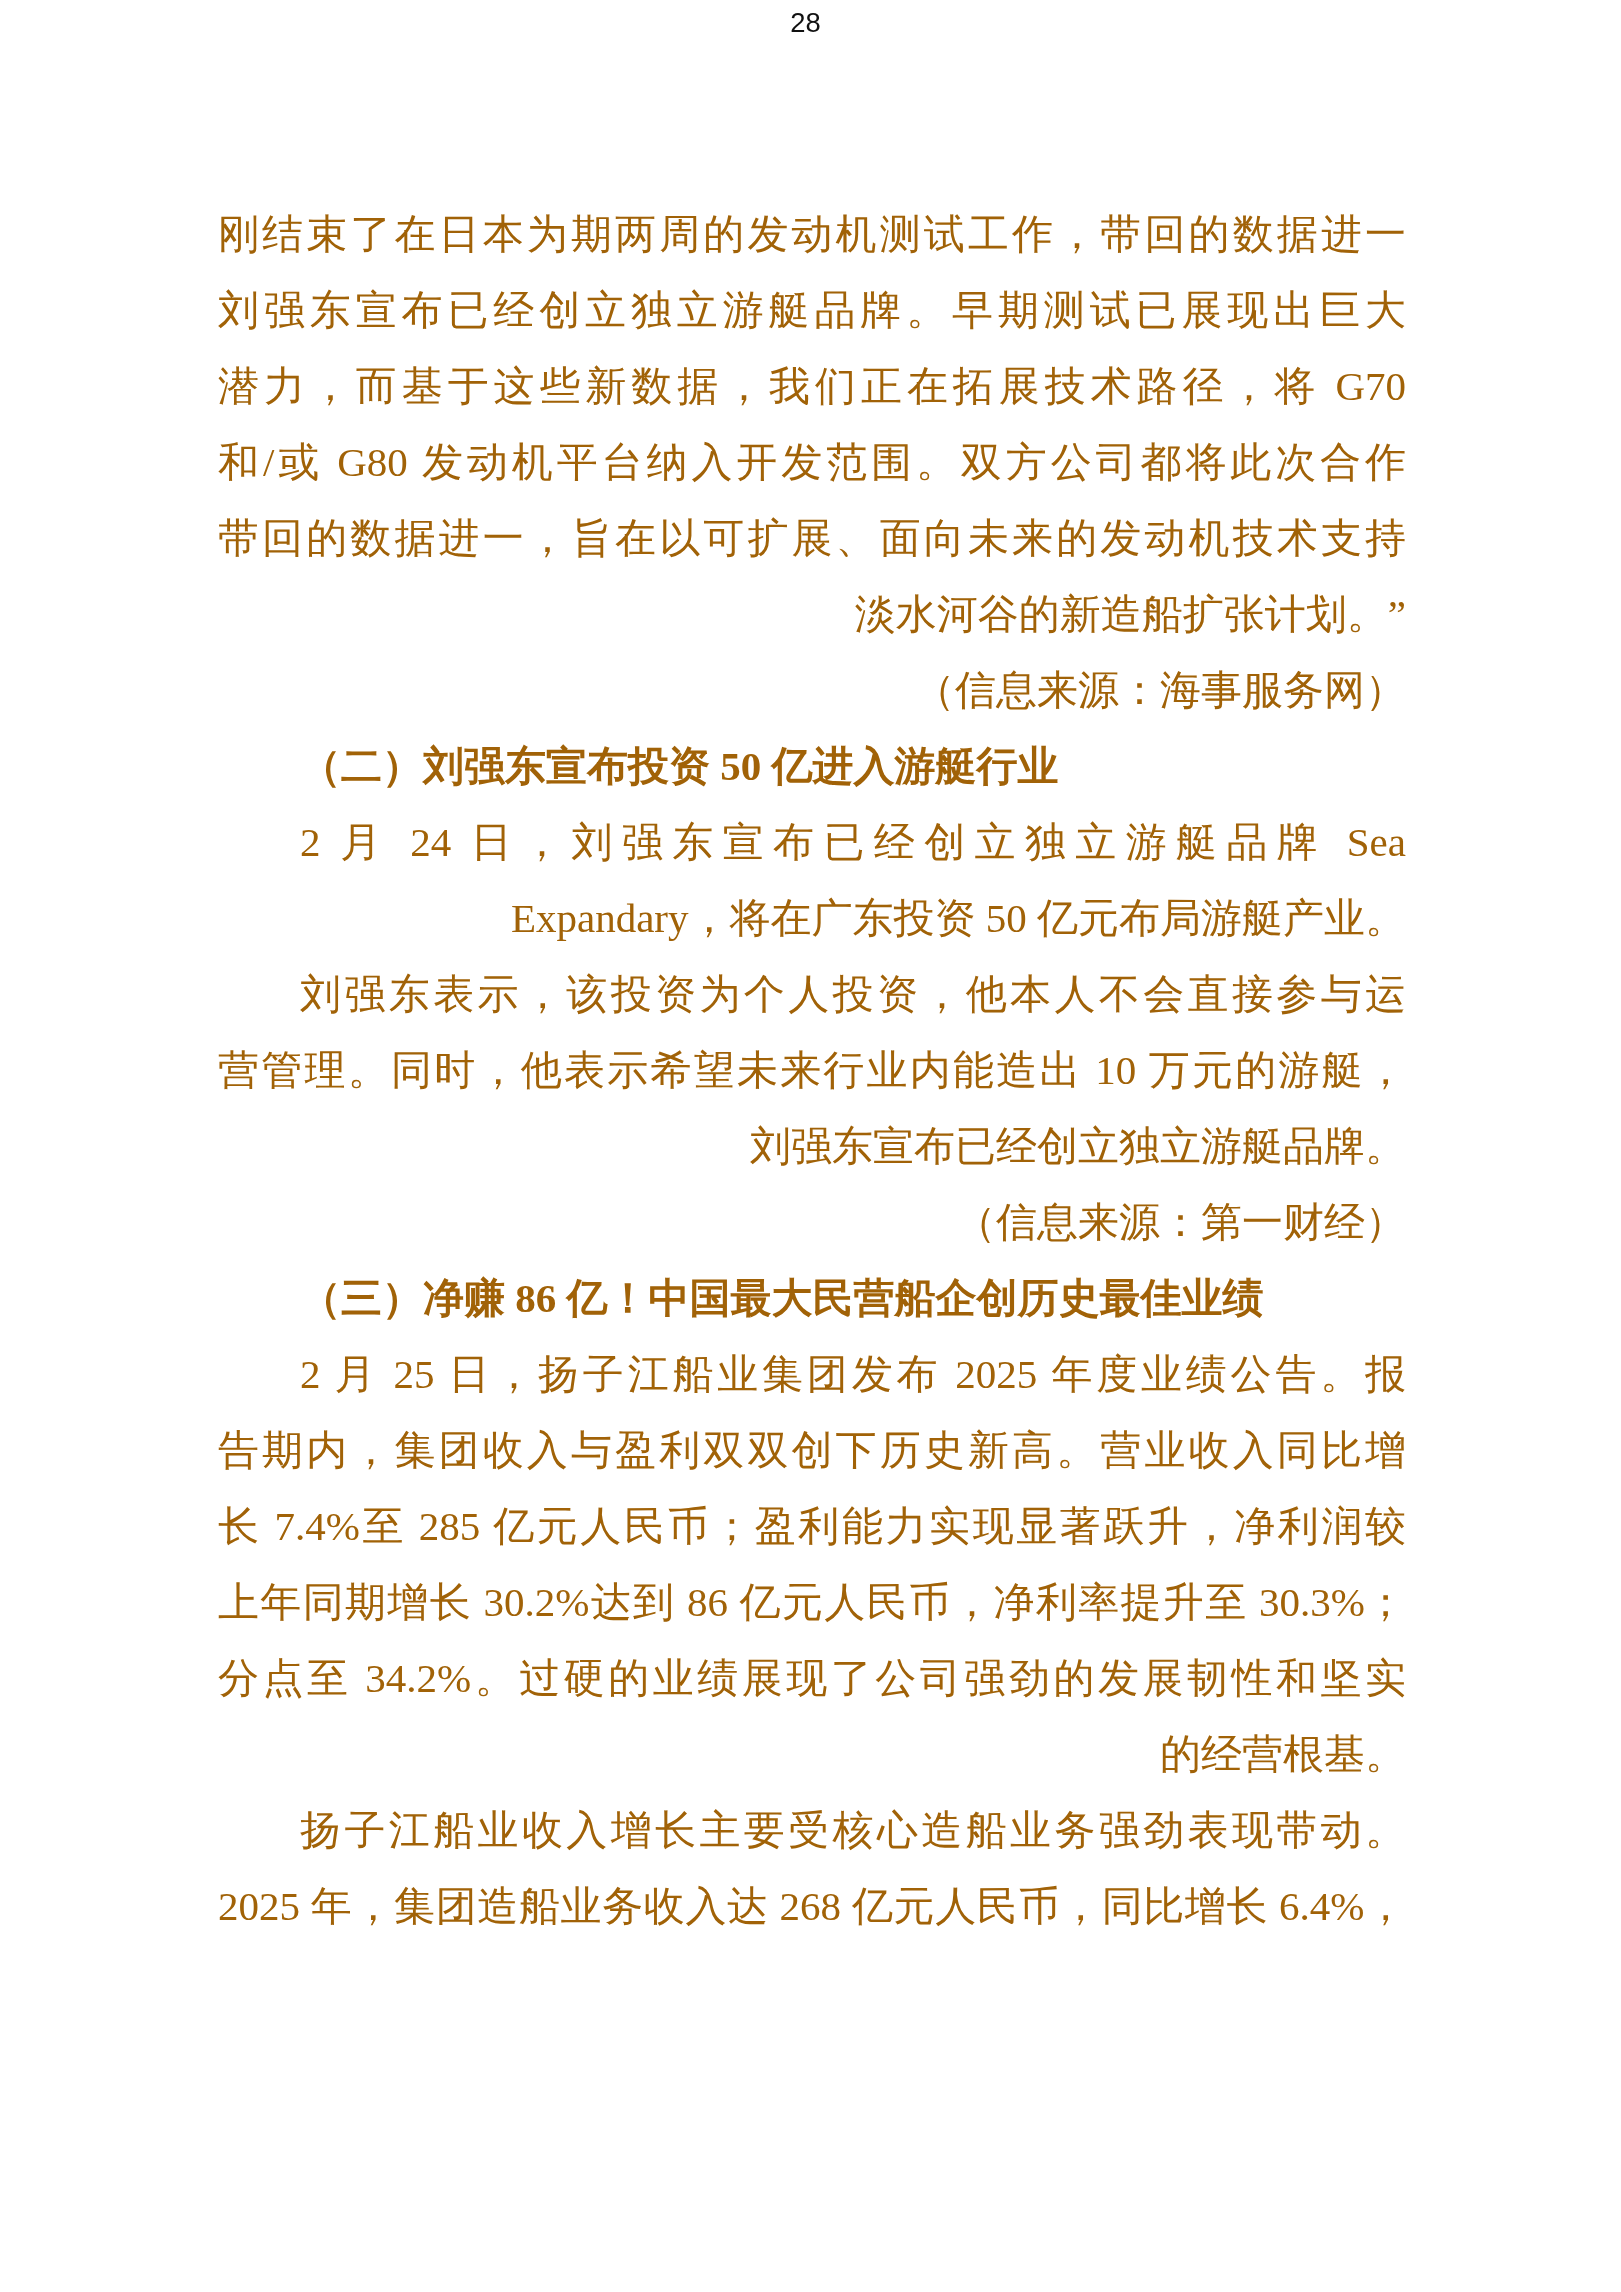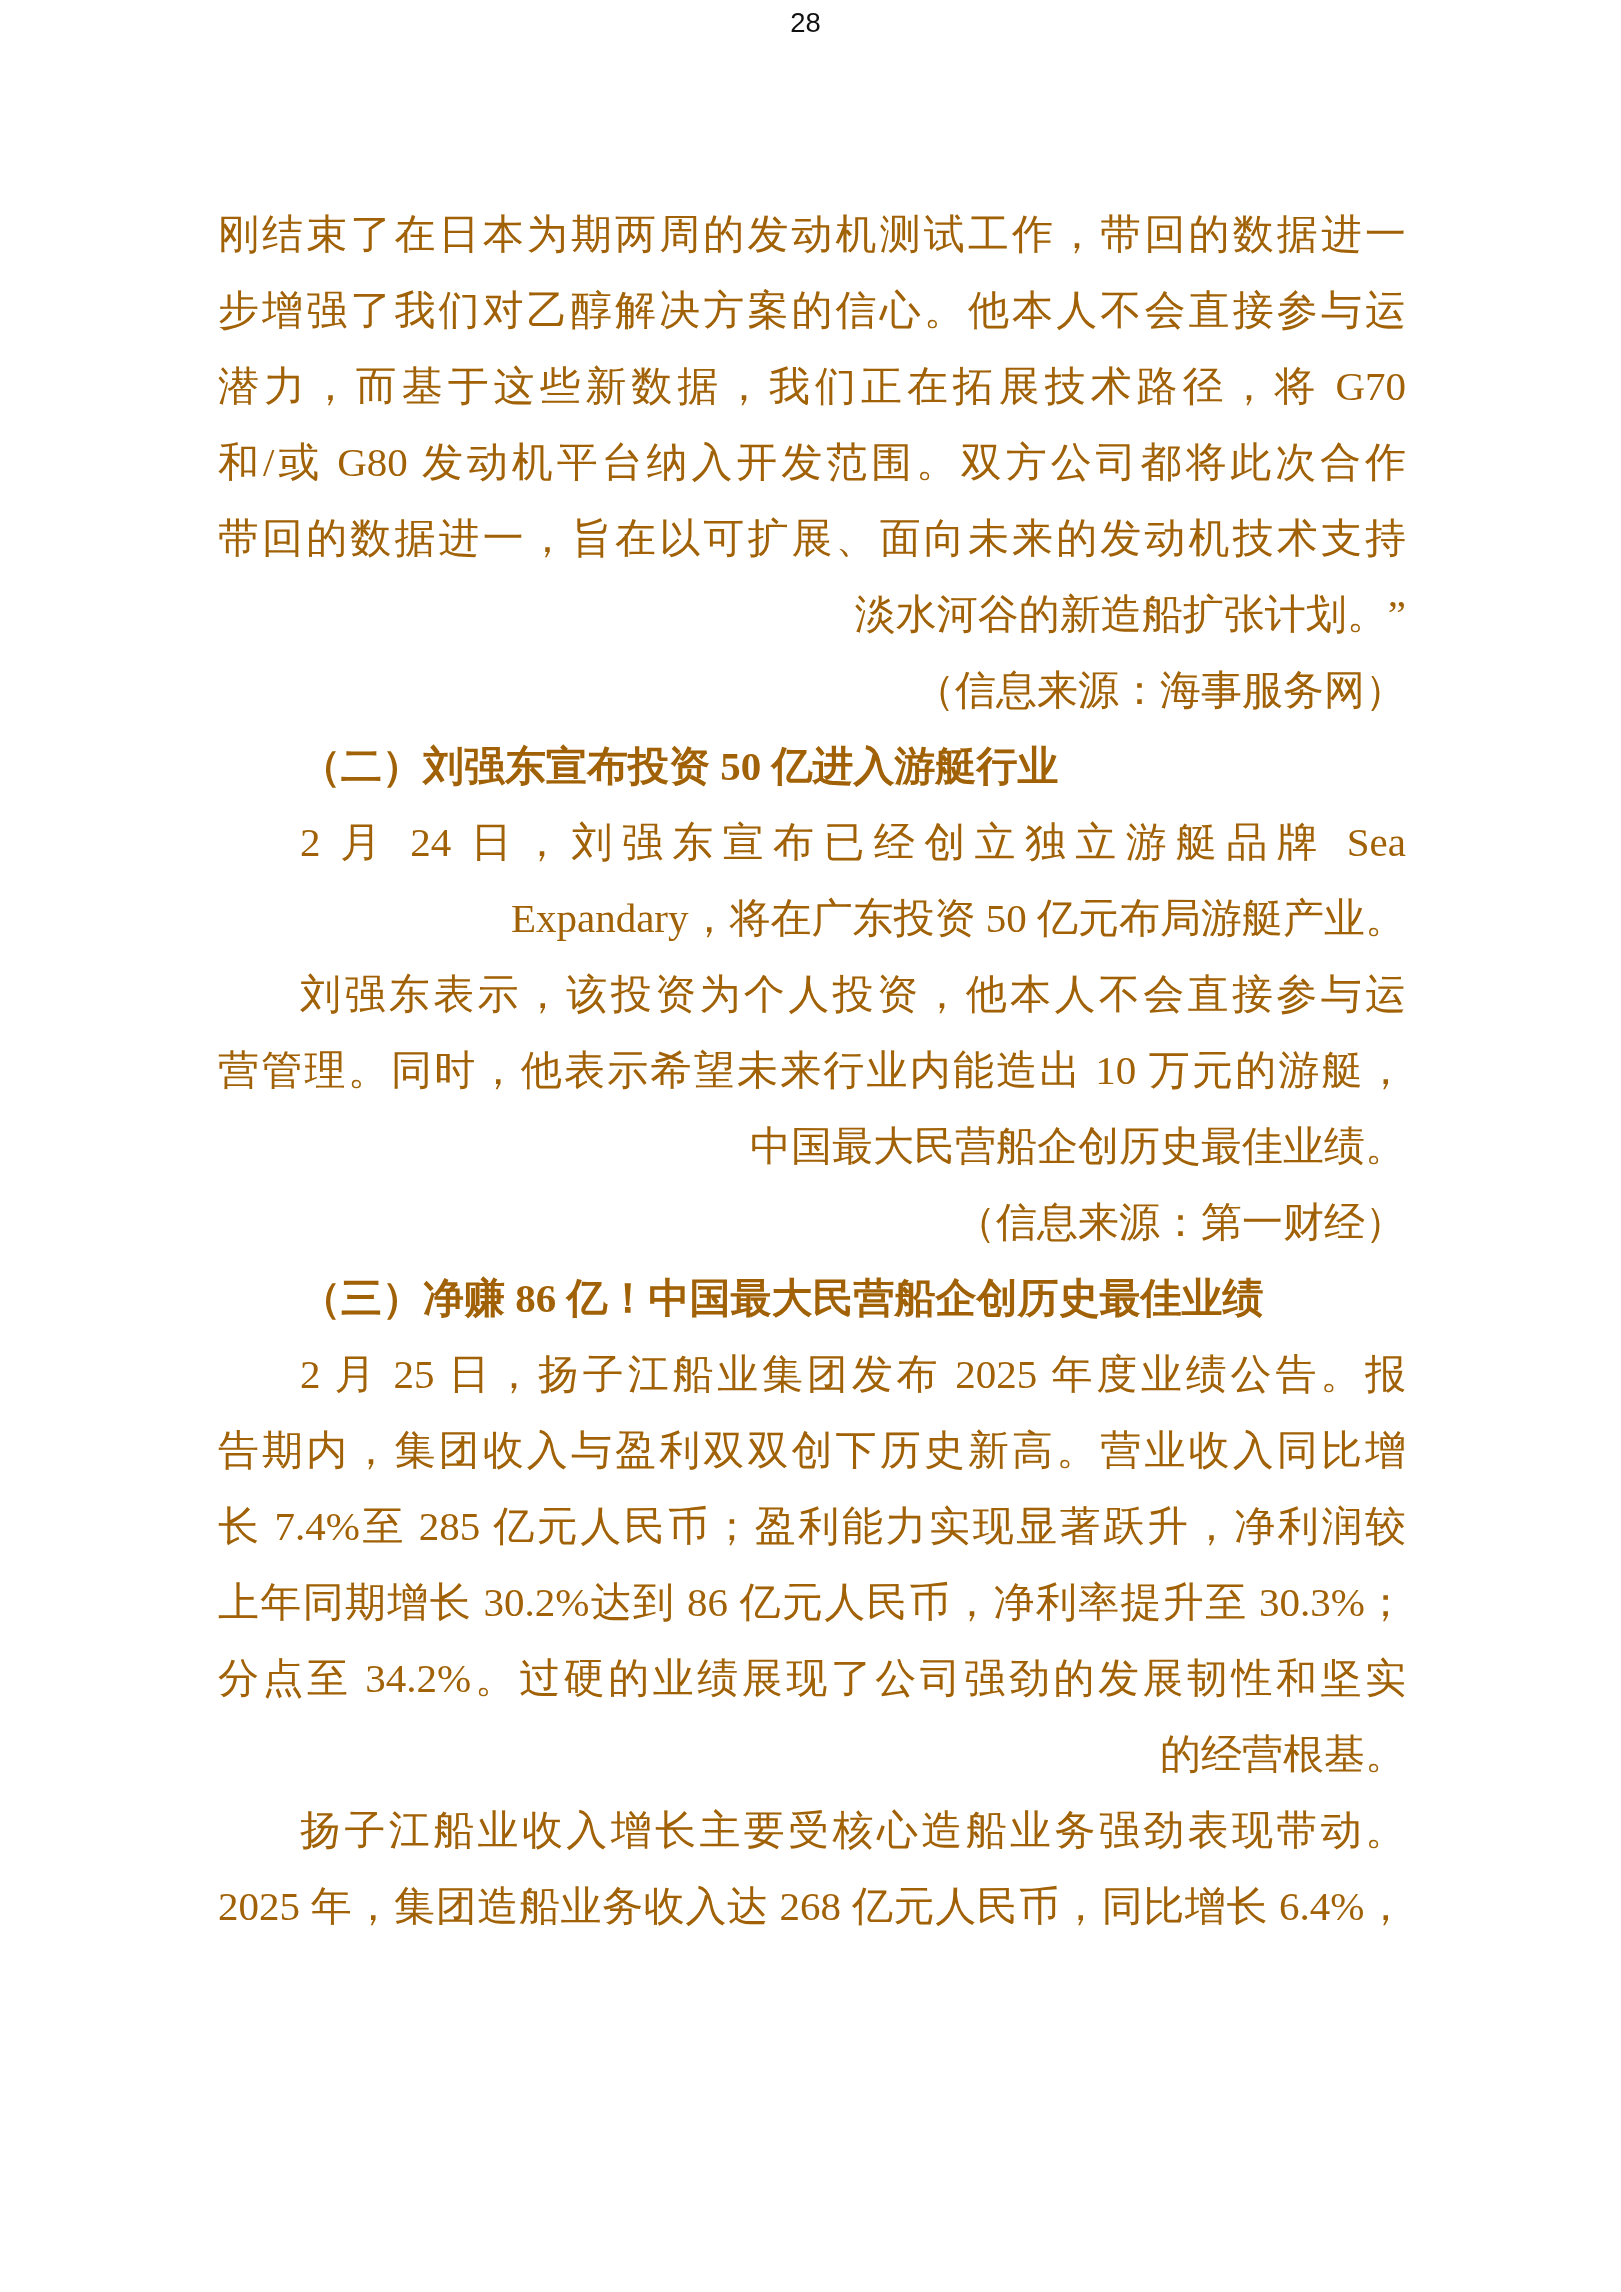--- a/index.html
+++ b/index.html
@@ -67,36 +67,36 @@
 </head>
 <body>
 
 <div class="page" style="background: rgb(255, 255, 255); color: rgb(10, 10, 10);">
 
   <div class="page-number">28</div>
 
   <div class="doc-body">
 
     <div class="line jl">刚结束了在日本为期两周的发动机测试工作，带回的数据进一</div>
-    <div class="line jl">步增强了我们对乙醇解决方案的信心。他本人不会直接参与运</div>
+    <div class="line jl">刘强东宣布已经创立独立游艇品牌。早期测试已展现出巨大</div>
     <div class="line jl">潜力，而基于这些新数据，我们正在拓展技术路径，将 G70</div>
     <div class="line jl">和/或 G80 发动机平台纳入开发范围。双方公司都将此次合作</div>
     <div class="line jl">带回的数据进一，旨在以可扩展、面向未来的发动机技术支持</div>
     <div class="line ll">淡水河谷的新造船扩张计划。”</div>
 
     <div class="line src">（信息来源：海事服务网）</div>
 
     <div class="line head indent">（二）刘强东宣布投资 50 亿进入游艇行业</div>
 
     <div class="line jl indent">2 月 24 日，刘强东宣布已经创立独立游艇品牌 Sea</div>
     <div class="line ll">Expandary，将在广东投资 50 亿元布局游艇产业。</div>
 
     <div class="line jl indent">刘强东表示，该投资为个人投资，他本人不会直接参与运</div>
     <div class="line jl">营管理。同时，他表示希望未来行业内能造出 10 万元的游艇，</div>
-    <div class="line ll">中国最大民营船企创历史最佳业绩。</div>
+    <div class="line ll">刘强东宣布已经创立独立游艇品牌。</div>
 
     <div class="line src">（信息来源：第一财经）</div>
 
     <div class="line head indent">（三）净赚 86 亿！中国最大民营船企创历史最佳业绩</div>
 
     <div class="line jl indent">2 月 25 日，扬子江船业集团发布 2025 年度业绩公告。报</div>
     <div class="line jl">告期内，集团收入与盈利双双创下历史新高。营业收入同比增</div>
     <div class="line jl">长 7.4%至 285 亿元人民币；盈利能力实现显著跃升，净利润较</div>
     <div class="line jl">上年同期增长 30.2%达到 86 亿元人民币，净利率提升至 30.3%；</div>
     <div class="line jl">分点至 34.2%。过硬的业绩展现了公司强劲的发展韧性和坚实</div>

